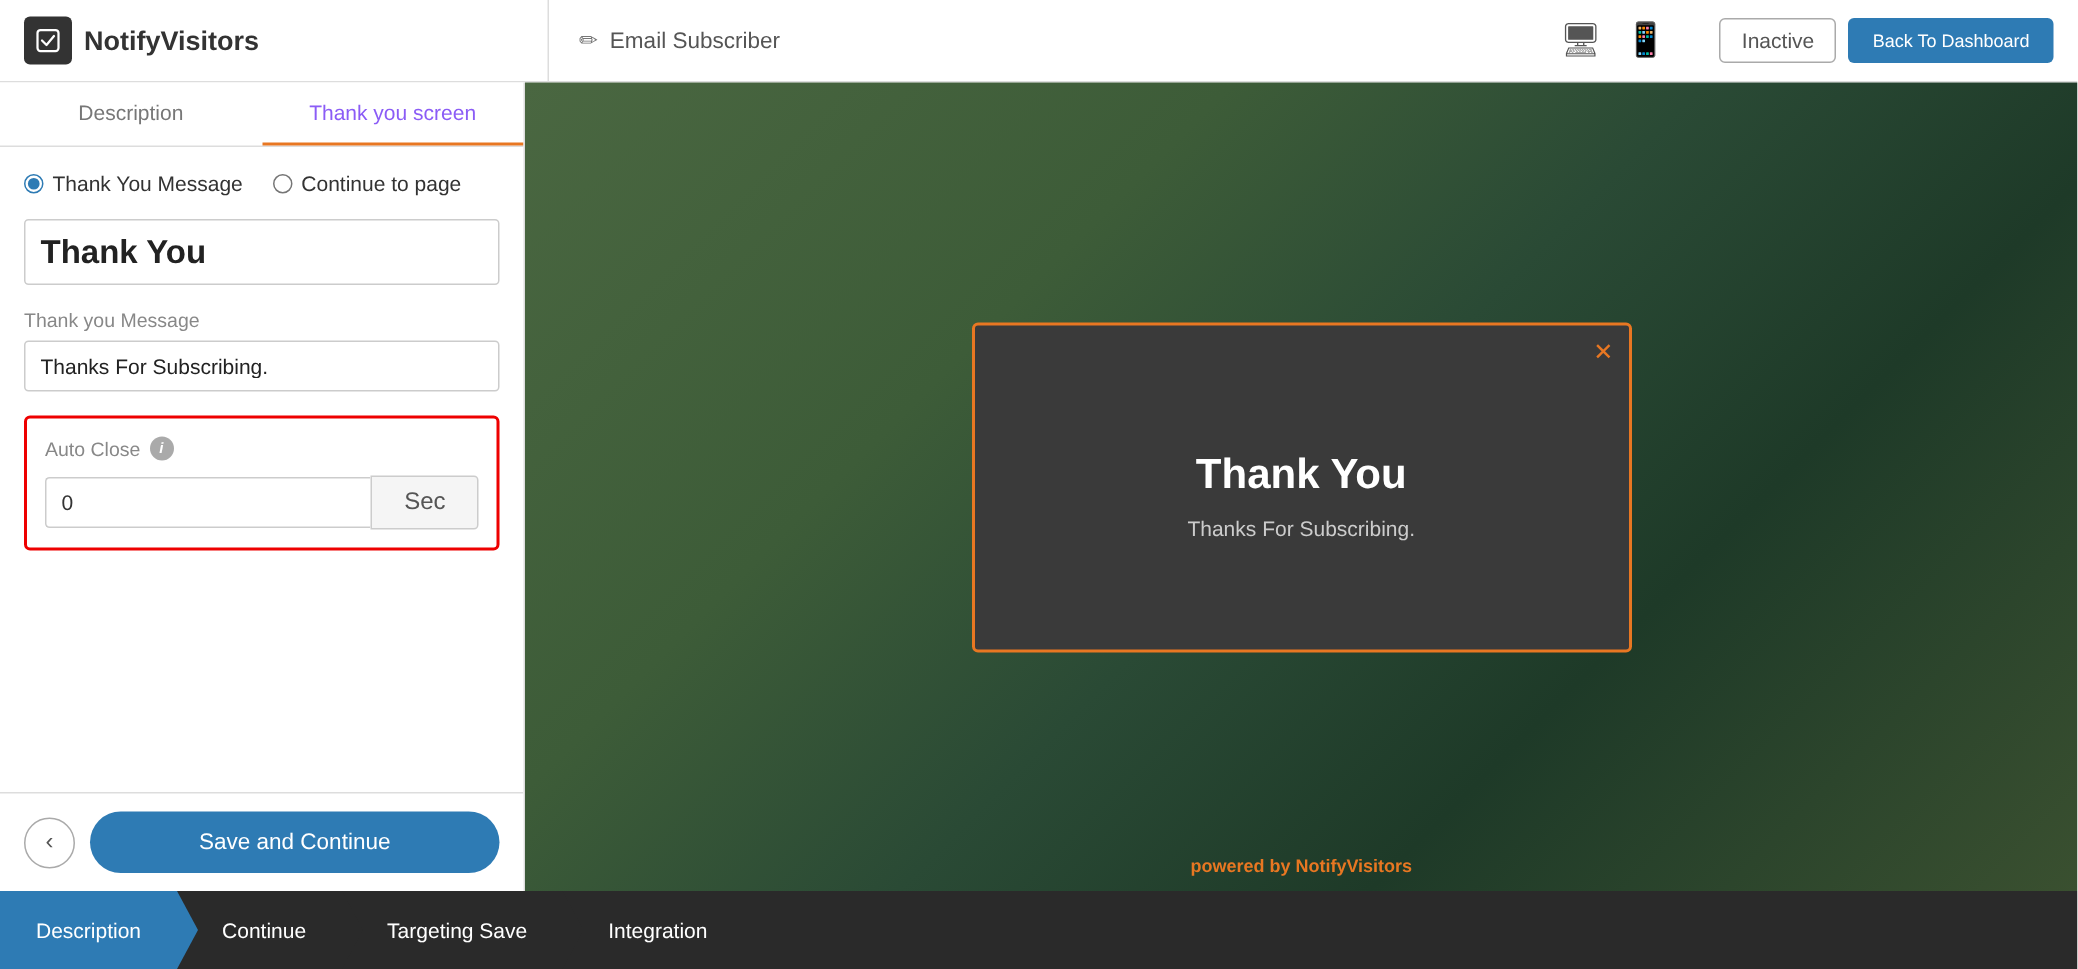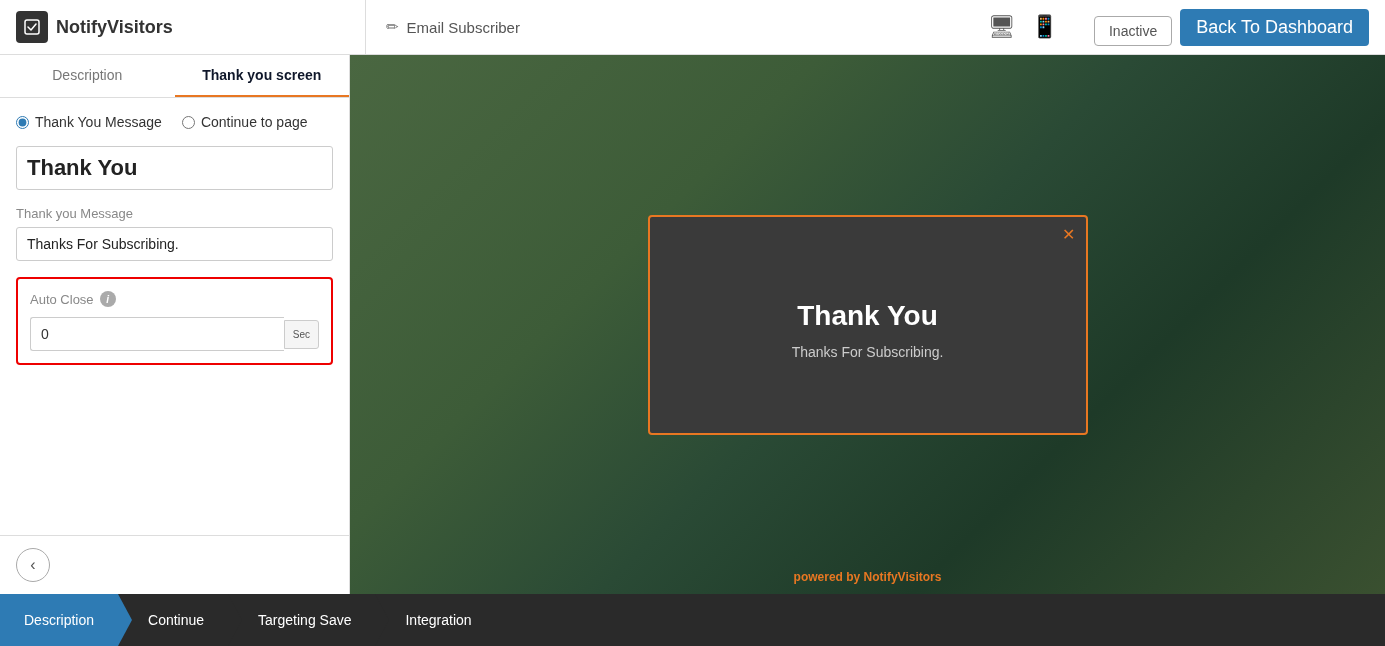--- a/index.html
+++ b/index.html
@@ -51,40 +51,40 @@
       gap: 16px;
       margin-left: auto;
     }
     .device-icon {
       font-size: 22px;
       color: #555;
       cursor: pointer;
     }
     .header-actions {
       display: flex;
-      align-items: flex-end;
+      align-items: center;
       gap: 8px;
       margin-left: 20px;
       padding-left: 15px;
     }
     .btn-inactive {
       background: #fff;
       border: 1px solid #aaa;
       padding: 6px 14px;
       border-radius: 4px;
       font-size: 14px;
       color: #555;
       cursor: pointer;
     }
     .btn-dashboard {
       background: #2e7bb4;
       border: none;
       padding: 8px 16px;
       border-radius: 4px;
-      font-size: 18px;
+      font-size: 12px;
       color: #fff;
       cursor: pointer;
     }
 
     
     .main {
       display: flex;
       height: calc(646px - 55px - 52px);
     }
 
@@ -103,23 +103,23 @@
     }
     .tab {
       flex: 1;
       text-align: center;
       padding: 12px 8px;
       cursor: pointer;
       font-size: 14px;
       color: #777;
     }
     .tab.active {
-      color: #0f172a;
+      color: #8b5cf6;
       border-bottom: 2px solid #e87722;
-      font-weight: 700;
+      font-weight: 400;
     }
 
     .panel-content {
       padding: 16px;
       flex: 1;
       overflow-y: auto;
     }
 
     .radio-row {
       display: flex;
@@ -196,22 +196,22 @@
       border-right: none;
       border-radius: 3px 0 0 3px;
       padding: 8px 10px;
       font-size: 14px;
       color: #333;
     }
     .sec-label {
       background: #f5f5f5;
       border: 1px solid #ccc;
       border-radius: 0 3px 3px 0;
-      padding: 8px 8px;
-      font-size: 10px;
+      padding: 8px 21px;
+      font-size: 16px;
       color: #555;
     }
 
     
     .left-bottom {
       display: flex;
       align-items: center;
       padding: 12px 16px;
       border-top: 1px solid #ddd;
       background: #fff;
@@ -392,20 +392,21 @@
         </div>
         <div class="auto-close-input-row">
           <input type="text" class="auto-close-input" value="0" style="">
           <span class="sec-label">Sec</span>
         </div>
       </div>
     </div>
 
     <div class="left-bottom">
       <button class="btn-back">‹</button>
+      <button class="btn-save">Save and Continue</button>
     </div>
   </div>
 
   <div class="right-panel">
     <div class="preview-modal">
       <span class="modal-close">✕</span>
       <div class="modal-title">Thank You</div>
       <div class="modal-message">Thanks For Subscribing.</div>
     </div>
     <div class="powered-by">

